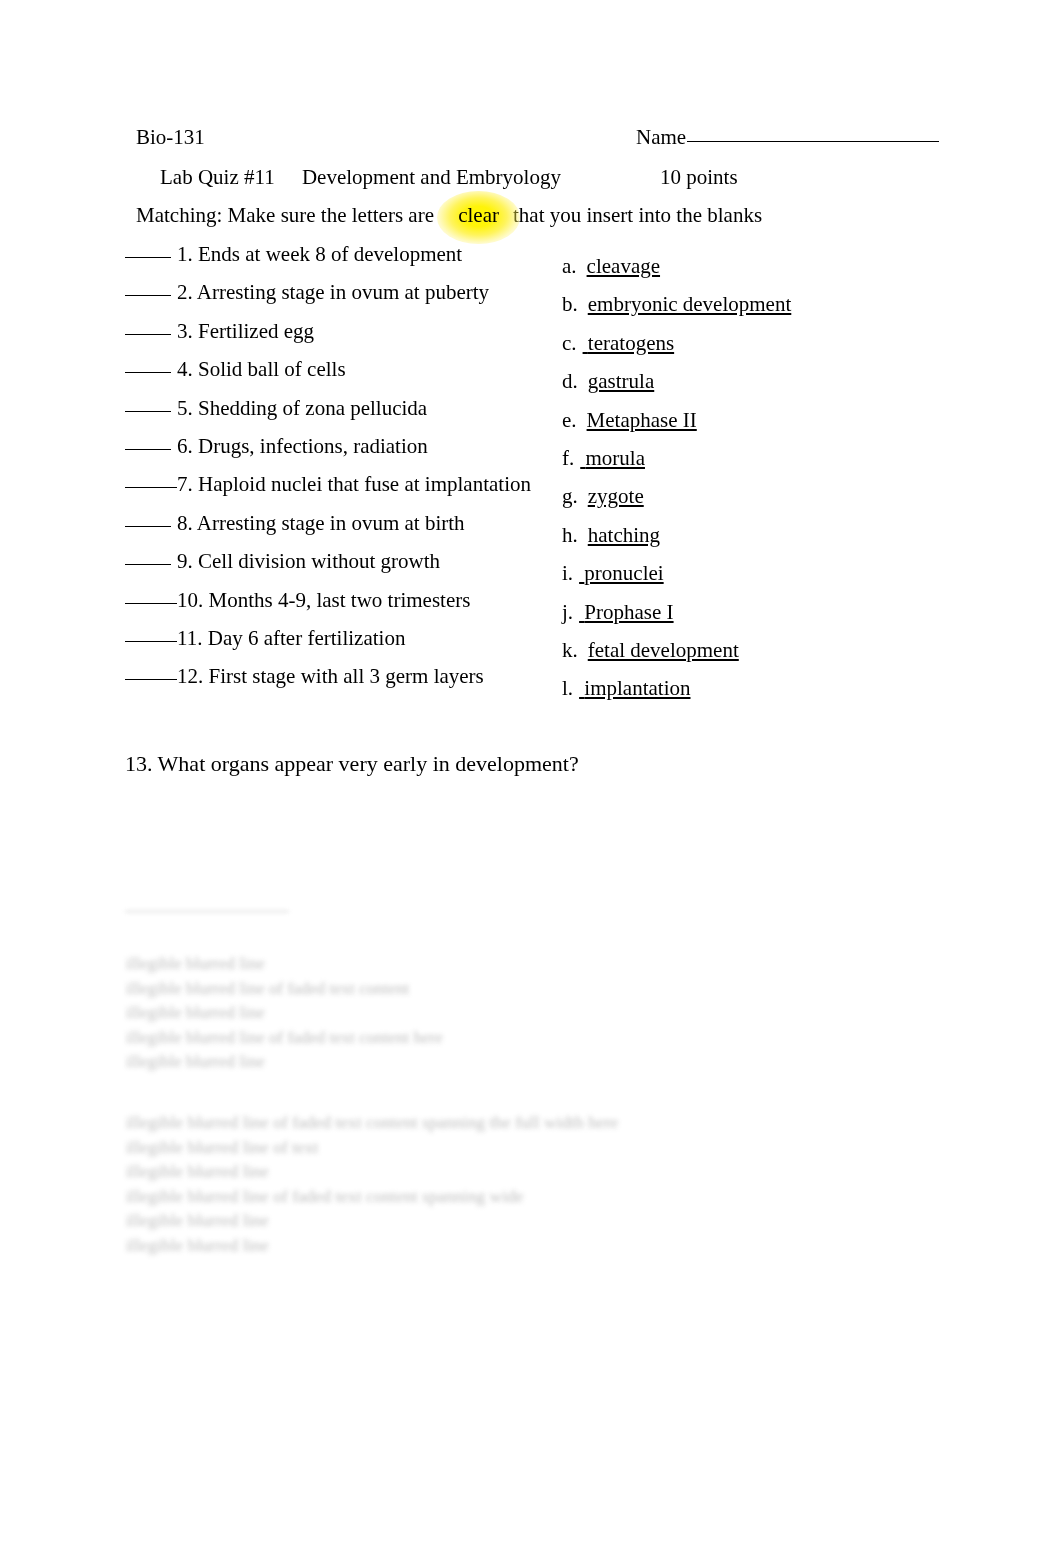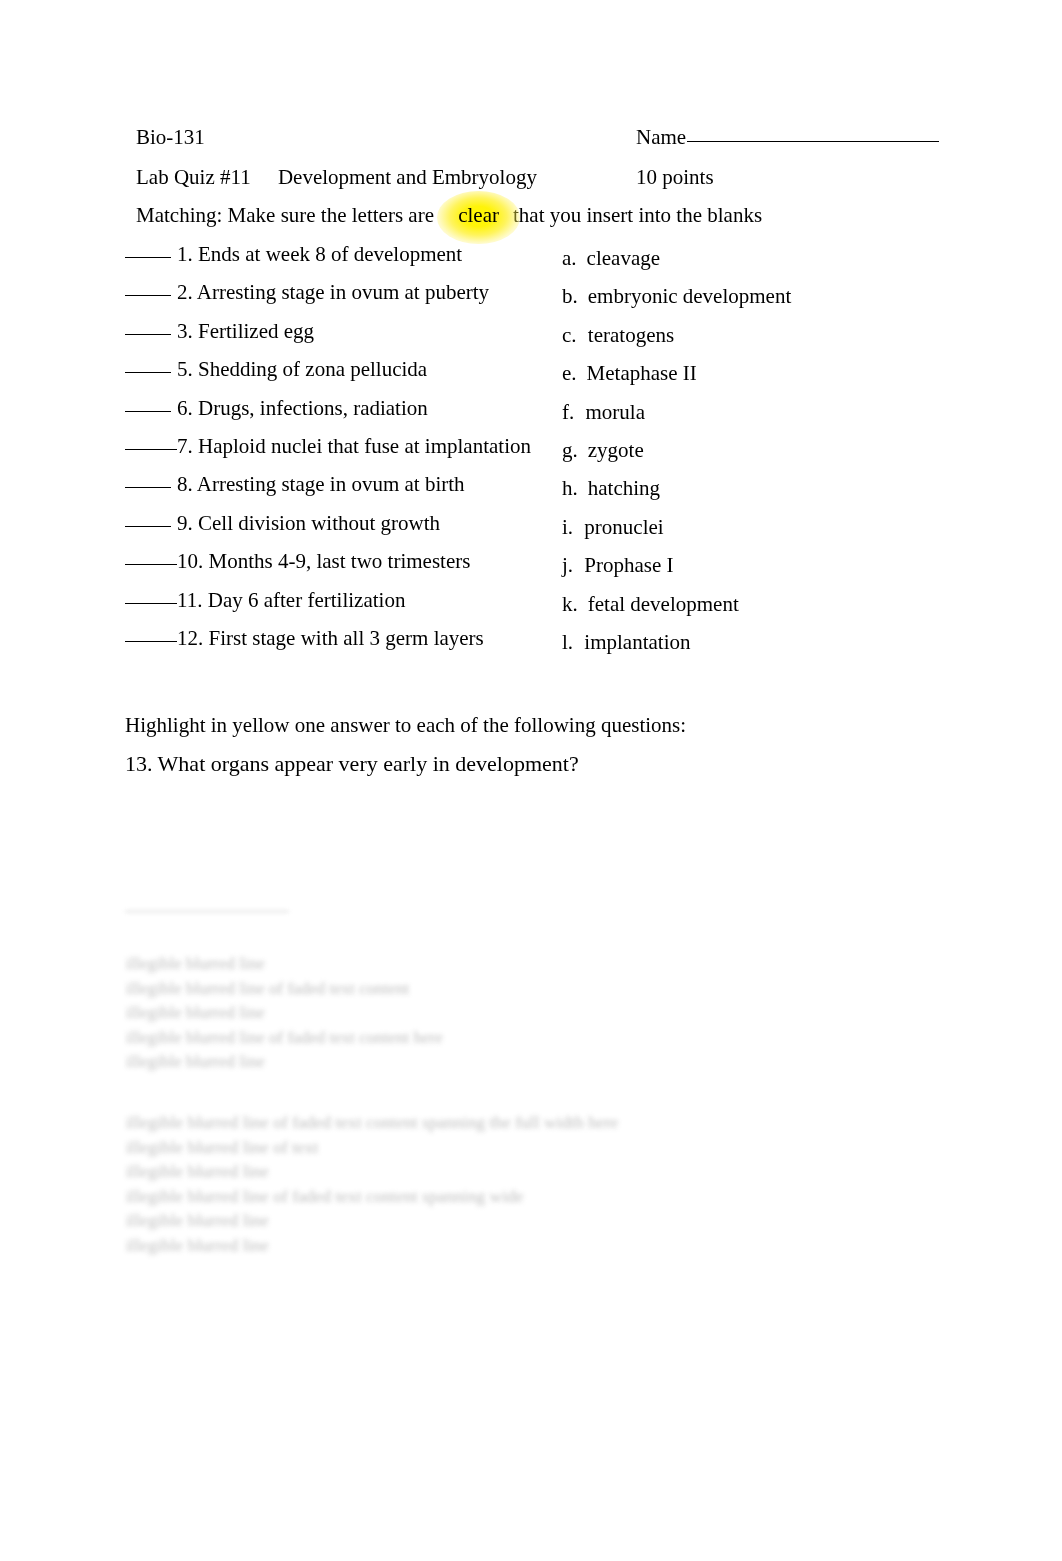--- a/index.html
+++ b/index.html
@@ -22,21 +22,21 @@
   
   .hdr-row {
     position: absolute;
     left: 136px;
     width: 830px;
     font-size: 21px;
     line-height: 26px;
     white-space: nowrap;
   }
   #hdr-course { top: 124px; }
-  #hdr-quiz   { top: 164px; }
+  #hdr-quiz   { top: 164px; margin-left: 24px; }
   #hdr-match  { top: 202px; }
 
   .col-right {
     position: absolute;
     left: 500px;
     top: 0;
     white-space: nowrap;
   }
   .name-rule {
     display: inline-block;
@@ -95,21 +95,22 @@
     display: inline-block;
     width: 46px;
     border-bottom: 1.5px solid #000;
     vertical-align: 3px;
   }
   .blank.wide { width: 52px; }
   .gap { display: inline-block; width: 6px; }
   .mr-right {
     position: absolute;
     left: 437px;
-    top: 4px;
+    top: 12px;
+    text-decoration: underline;
   }
   .opt-letter { display: inline-block; }
   .opt-gap-1 { display: inline-block; width: 10px; }
   .opt-gap-2 { display: inline-block; width: 6px; }
 
   
   .prompt {
     position: absolute;
     left: 125px;
     font-size: 21px;
@@ -178,20 +179,24 @@
     <div class="match-row">
       <span class="mr-left"><span class="blank"></span><span class="gap"></span><span>2.</span> <span>Arresting stage in ovum at puberty</span></span>
       <span class="mr-right"><span class="opt-letter">b.</span><span class="opt-gap-1"></span><span>embryonic development</span></span>
     </div>
 
     <div class="match-row">
       <span class="mr-left"><span class="blank"></span><span class="gap"></span><span>3.</span> <span>Fertilized egg</span></span>
       <span class="mr-right"><span class="opt-letter">c.</span><span class="opt-gap-2"></span>&nbsp;<span>teratogens</span></span>
     </div>
 
+    <div class="match-row">
+      <span class="mr-left"><span class="blank"></span><span class="gap"></span><span>4.</span> <span>Solid ball of cells</span></span>
+      <span class="mr-right"><span class="opt-letter">d.</span><span class="opt-gap-1"></span><span>gastrula</span></span>
+    </div>
 
     <div class="match-row">
       <span class="mr-left"><span class="blank"></span><span class="gap"></span><span>5.</span> <span>Shedding of zona pellucida</span></span>
       <span class="mr-right"><span class="opt-letter">e.</span><span class="opt-gap-1"></span><span>Metaphase II</span></span>
     </div>
 
     <div class="match-row">
       <span class="mr-left"><span class="blank"></span><span class="gap"></span><span>6.</span> <span>Drugs, infections, radiation</span></span>
       <span class="mr-right"><span class="opt-letter">f.</span><span class="opt-gap-2"></span>&nbsp;<span>morula</span></span>
     </div>
@@ -221,21 +226,20 @@
       <span class="mr-right"><span class="opt-letter">k.</span><span class="opt-gap-1"></span><span>fetal development</span></span>
     </div>
 
     <div class="match-row">
       <span class="mr-left"><span class="blank wide"></span><span>12.</span> <span>First stage with all 3 germ layers</span></span>
       <span class="mr-right"><span class="opt-letter">l.</span><span class="opt-gap-2"></span>&nbsp;<span>implantation</span></span>
     </div>
 
   </div>
 
-  <div class="prompt" id="prompt-highlight">Highlight in yellow one answer to each of the following questions:</div>
   <div class="prompt" id="prompt-q13">13. What organs appear very early in development?</div>
 
   <div id="faded-rule"></div>
 
   <div class="faded-block" id="faded-block-1">
     <div>illegible blurred line</div>
     <div>illegible blurred line of faded text content</div>
     <div>illegible blurred line</div>
     <div>illegible blurred line of faded text content here</div>
     <div>illegible blurred line</div>

